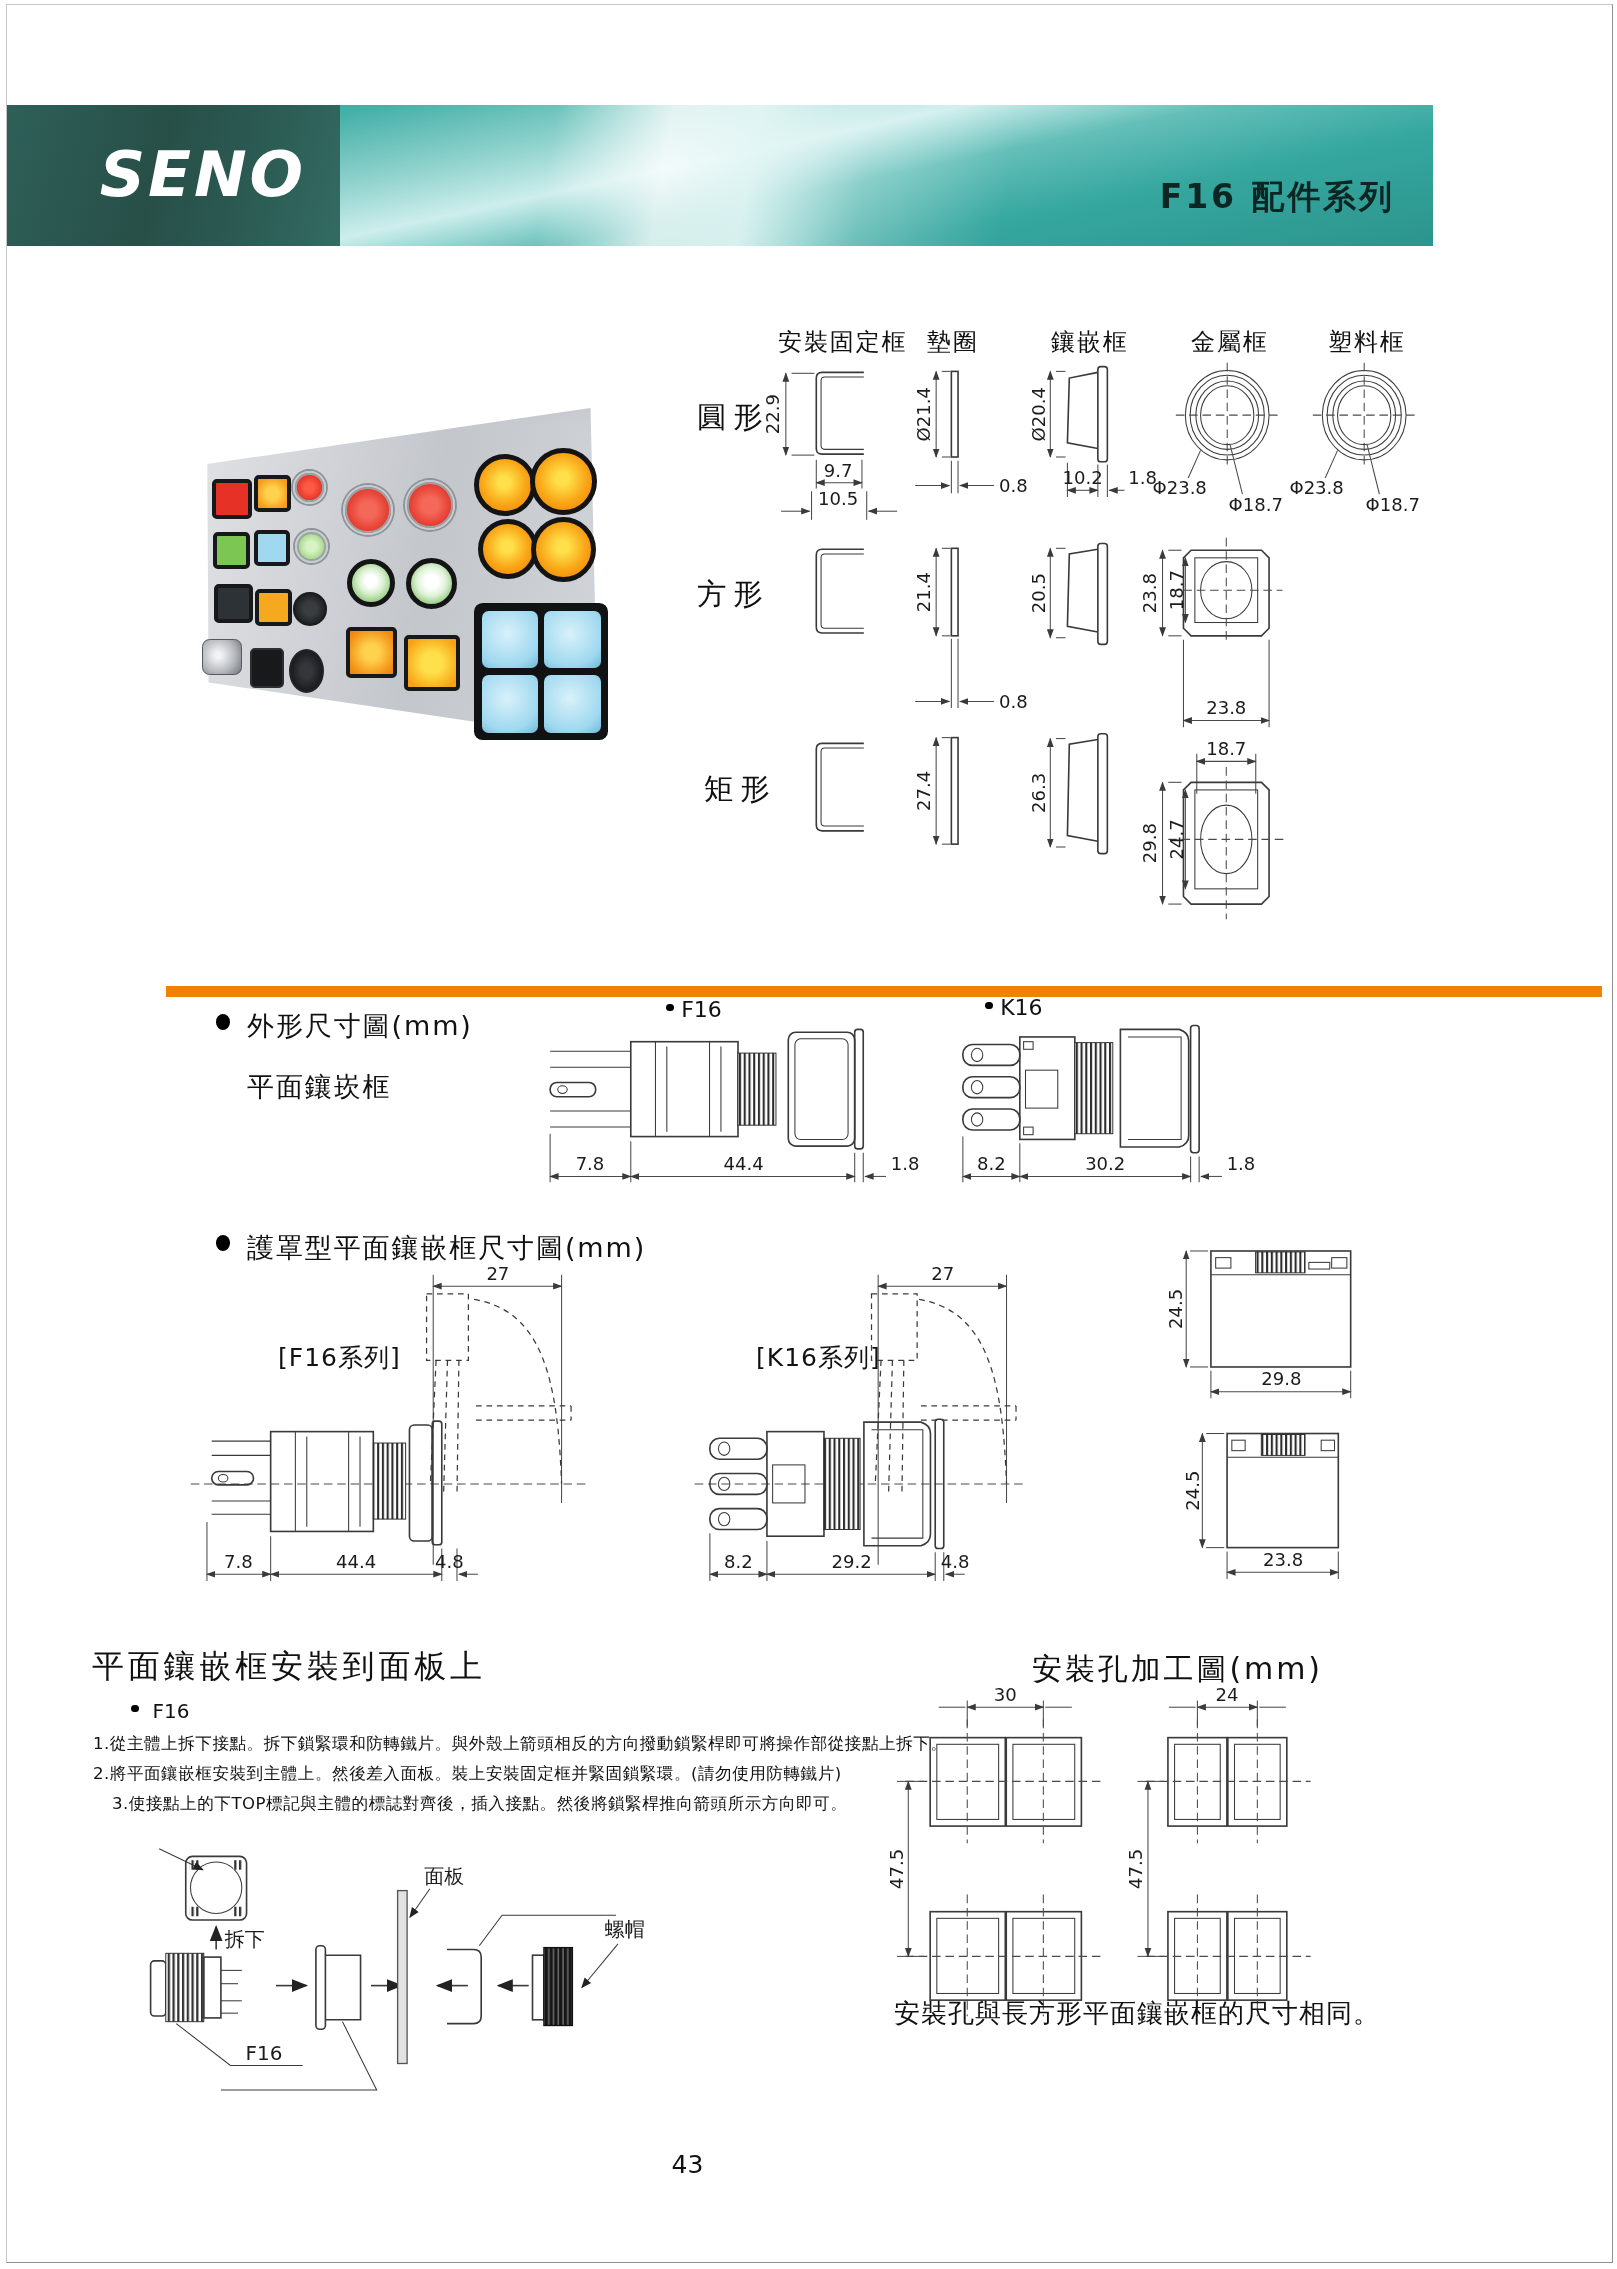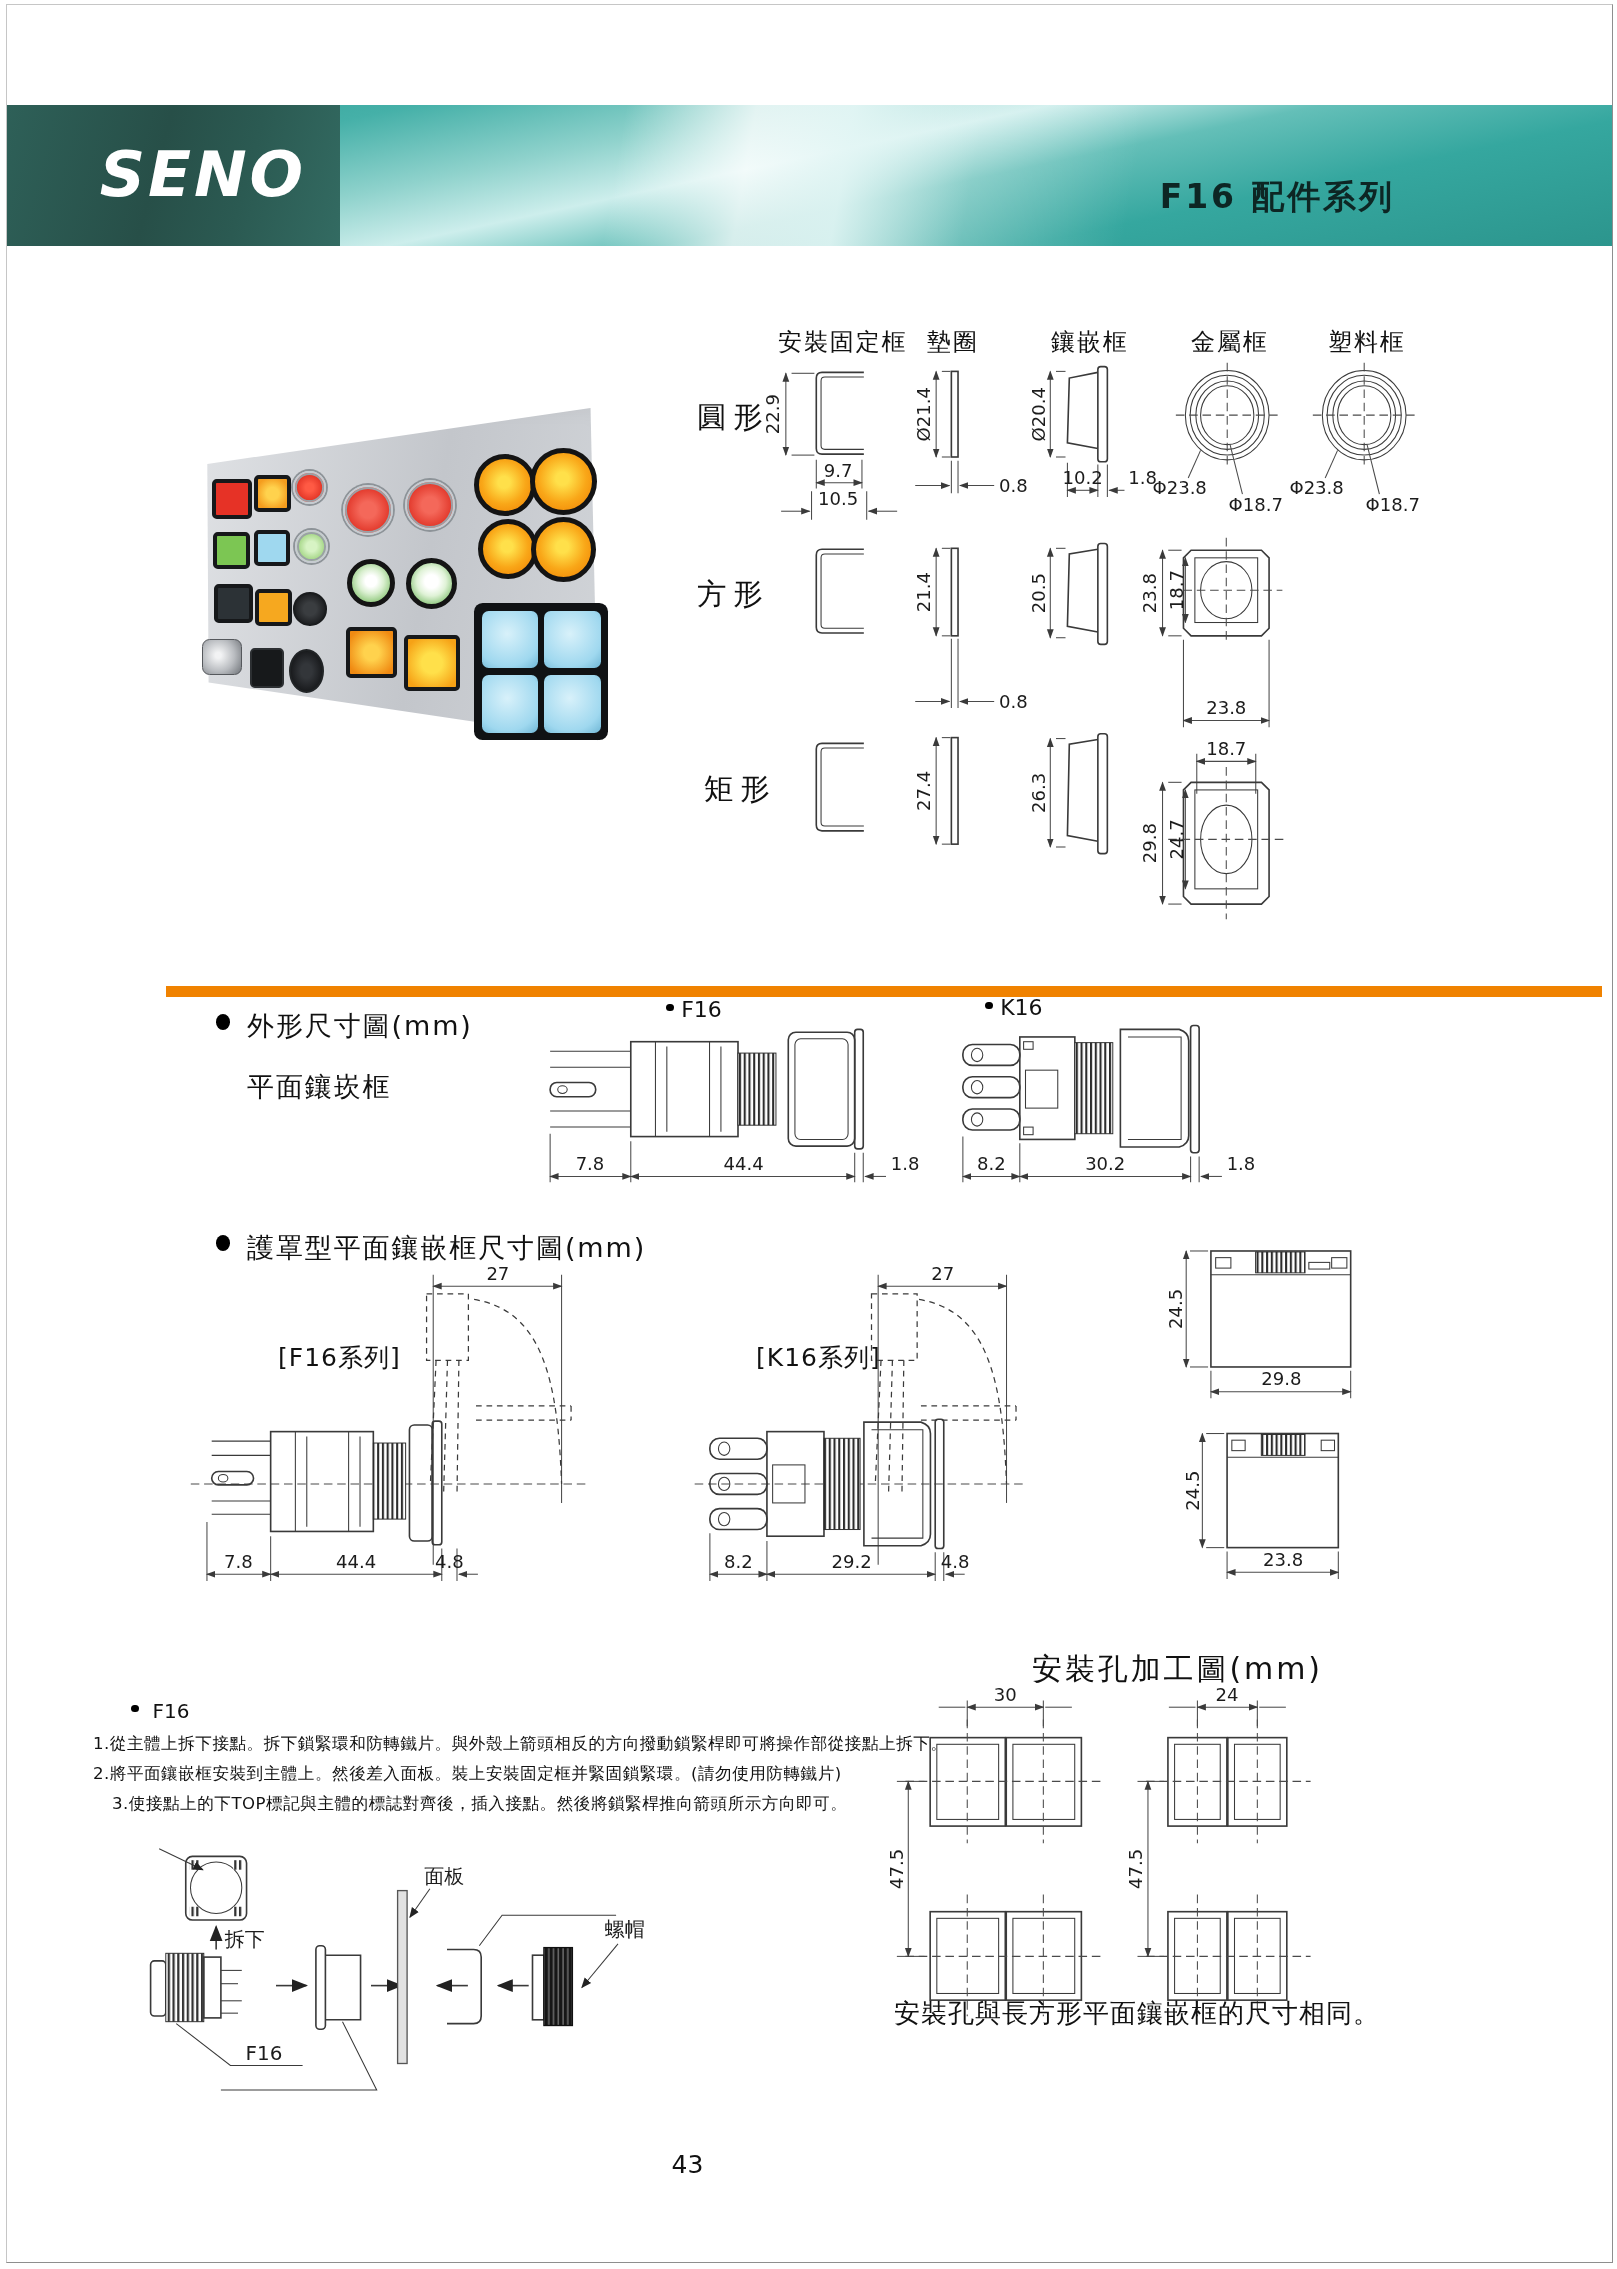--- a/index.html
+++ b/index.html
@@ -2,27 +2,27 @@
 <html style="font-size:15px"><head>
 <meta charset="utf-8">
 <style>
   html,body{margin:0;padding:0;background:#e8e8e8}
   .page{position:relative;width:1618px;height:2269px;background:#ffffff;
         font-family:"DejaVu Sans",sans-serif;color:#111;overflow:hidden;margin:0 auto}
   .pageframe{position:absolute;inset:3.8px 4.8px 5.7px 5.7px;border:1px solid #c6c6c6;
         border-right:1.9px solid #8e8e8e;border-bottom:1.9px solid #8e8e8e;pointer-events:none}
   .abs{position:absolute}
   
-  .banner{position:absolute;left:6.7px;top:105px;width:1605px;height:141px;
+  .banner{position:absolute;left:6.7px;top:105px;width:1398px;height:141px;
      background:
        linear-gradient(100deg, rgba(255,255,255,0) 0%, rgba(255,255,255,0) 38%,
          rgba(255,255,255,.75) 46%, rgba(230,247,246,.9) 52%, rgba(255,255,255,.25) 60%,
          rgba(255,255,255,0) 70%),
        linear-gradient(168deg, #2f9d95 0%, #45b0a8 18%, #8fd2cc 34%, #cdeeec 46%,
-         #64bfb8 58%, #35a79f 74%, #2c958d 100%);}
+         #64bfb8 58%, #35a79f 74%, #2c958d 100%); padding-left: 28px;}
   .banner-dark{position:absolute;left:0;top:0;width:333px;height:141px;
      background:linear-gradient(105deg,#2e6058 0%, #274f48 45%, #2b5a52 70%, #336b62 100%);}
   .seno{position:absolute;left:93px;top:32px;font-size:63px;line-height:76px;font-style:italic;
      font-weight:900;color:#ffffff;letter-spacing:2.9px}
   .series-title{position:absolute;left:1153px;top:70px;font-size:33px;font-weight:bold;
      color:#0d2624;letter-spacing:2.9px}
   
   .h-overview{position:absolute;left:219px;top:314px;font-size:41px;font-weight:600;letter-spacing:10.5px}
   .col-h{position:absolute;top:326px;font-size:24px;letter-spacing:1.9px;white-space:nowrap}
   .row-lab{position:absolute;font-size:29.5px;letter-spacing:6.7px;white-space:nowrap}
@@ -473,20 +473,21 @@
         <line class="dim" x1="1268" y1="1627" x2="1287" y2="1627"></line>
       <line class="dim" x1="1264" y1="1507" x2="1264" y2="1627" marker-start="url(#a3)" marker-end="url(#a3)"></line>
       <text class="dimt" x="1253" y="1574" transform="rotate(-90 1253 1567)">24.5</text>
       <line class="dim" x1="1290" y1="1631" x2="1290" y2="1660"></line>
         <line class="dim" x1="1407" y1="1631" x2="1407" y2="1660"></line>
       <line class="dim" x1="1290" y1="1653" x2="1407" y2="1653" marker-start="url(#a3)" marker-end="url(#a3)"></line>
       <text class="dimt" x="1349" y="1646">23.8</text>
     </g>
   </svg>
 
+  <div class="h-install">平面鑲嵌框安裝到面板上</div>
   <div class="tag" style="left:131px;top:1699px;font-size:20px">
     <span class="d"></span>
     <span>F16</span>
   </div>
   <div class="steps">
     <div>1.從主體上拆下接點。拆下鎖緊環和防轉鐵片。與外殼上箭頭相反的方向撥動鎖緊桿即可將操作部從接點上拆下。</div>
     <div>2.將平面鑲嵌框安裝到主體上。然後差入面板。裝上安裝固定框并緊固鎖緊環。(請勿使用防轉鐵片)</div>
     <div>3.使接點上的下TOP標記與主體的標誌對齊後，插入接點。然後將鎖緊桿推向箭頭所示方向即可。</div>
   </div>
 

